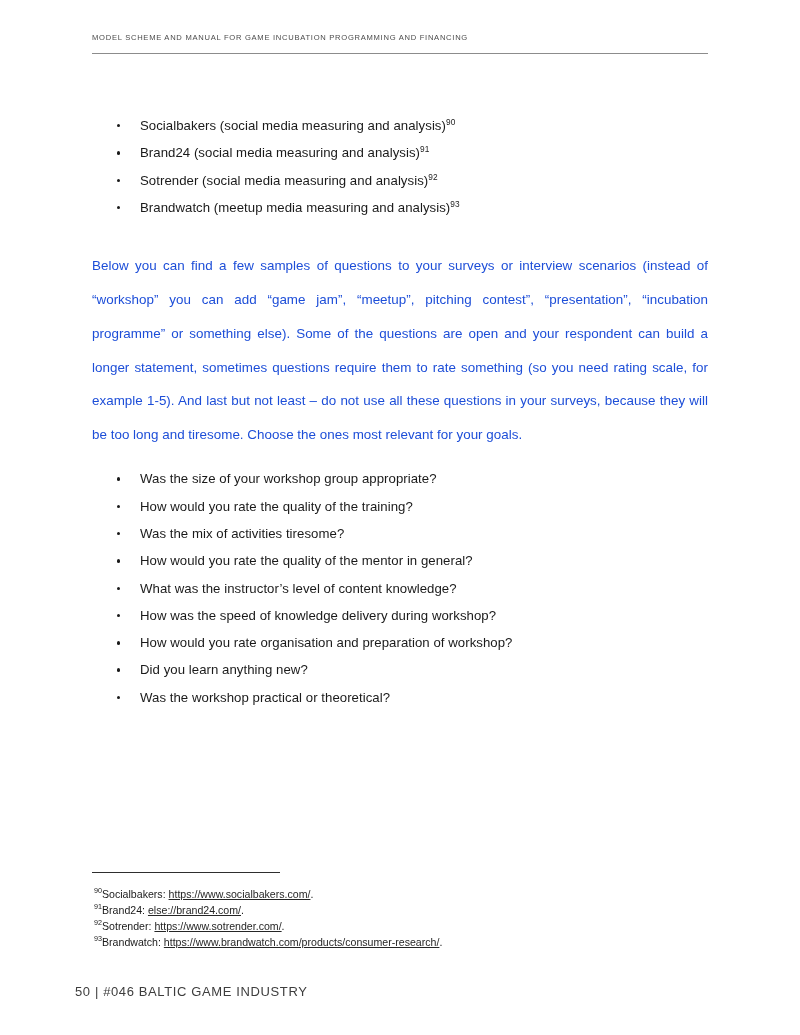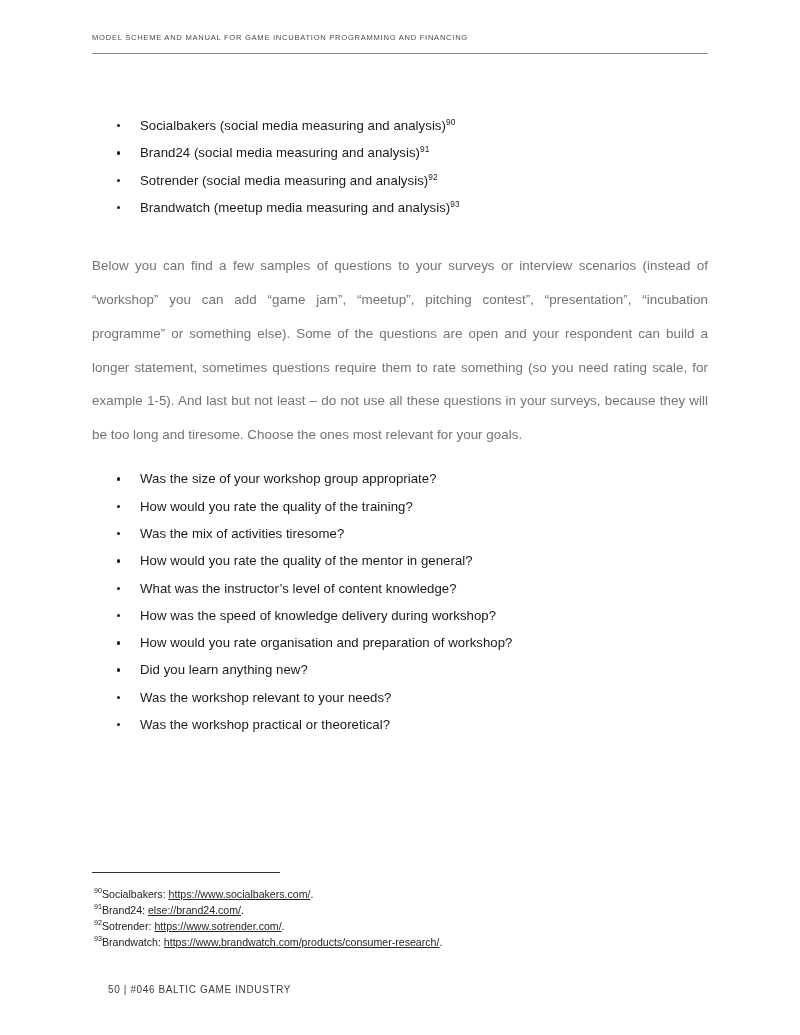--- a/index.html
+++ b/index.html
@@ -91,21 +91,21 @@
 
   .tools-list { margin-top: 0; }
 
   
   .body-par {
     margin-top: 28px;
     font-size: 13.4px;
     line-height: 33.8px;
     text-align: justify;
     text-justify: inter-word;
-    color: #737373;
+    color: #1d4ed8;
     letter-spacing: 0.02px;
   }
 
   .questions-list { margin-top: 31px; }
   .questions-list li { line-height: 27.2px; }
 
   
   .footnote-rule {
     position: absolute;
     left: 92px;
@@ -132,23 +132,23 @@
     line-height: 0;
   }
   .footnote .fn-link {
     text-decoration: underline;
     color: #262626;
   }
 
   
   .page-footer {
     position: absolute;
-    left: 108px;
+    left: 75px;
     top: 984px;
-    font-size: 10px;
+    font-size: 13px;
     letter-spacing: 0.62px;
     color: #3d3d3d;
     text-transform: uppercase;
     white-space: nowrap;
   }
 </style>
 </head>
 <body>
 
 <div class="page">
@@ -179,21 +179,20 @@
 
     <ul class="bullets questions-list">
       <li><span>Was the size of your workshop group appropriate?</span></li>
       <li><span>How would you rate the quality of the training?</span></li>
       <li><span>Was the mix of activities tiresome?</span></li>
       <li><span>How would you rate the quality of the mentor in general?</span></li>
       <li><span>What was the instructor’s level of content knowledge?</span></li>
       <li><span>How was the speed of knowledge delivery during workshop?</span></li>
       <li><span>How would you rate organisation and preparation of workshop?</span></li>
       <li><span>Did you learn anything new?</span></li>
-      <li><span>Was the workshop relevant to your needs?</span></li>
       <li><span>Was the workshop practical or theoretical?</span></li>
     </ul>
 
   </div>
 
   <div class="footnote-rule"></div>
 
   <div class="footnotes">
     <div class="footnote"><span class="fn-num">90</span><span>Socialbakers: </span><span class="fn-link">https://www.socialbakers.com/</span><span>.</span></div>
     <div class="footnote"><span class="fn-num">91</span><span>Brand24: </span><span class="fn-link">else://brand24.com/</span><span>.</span></div>

